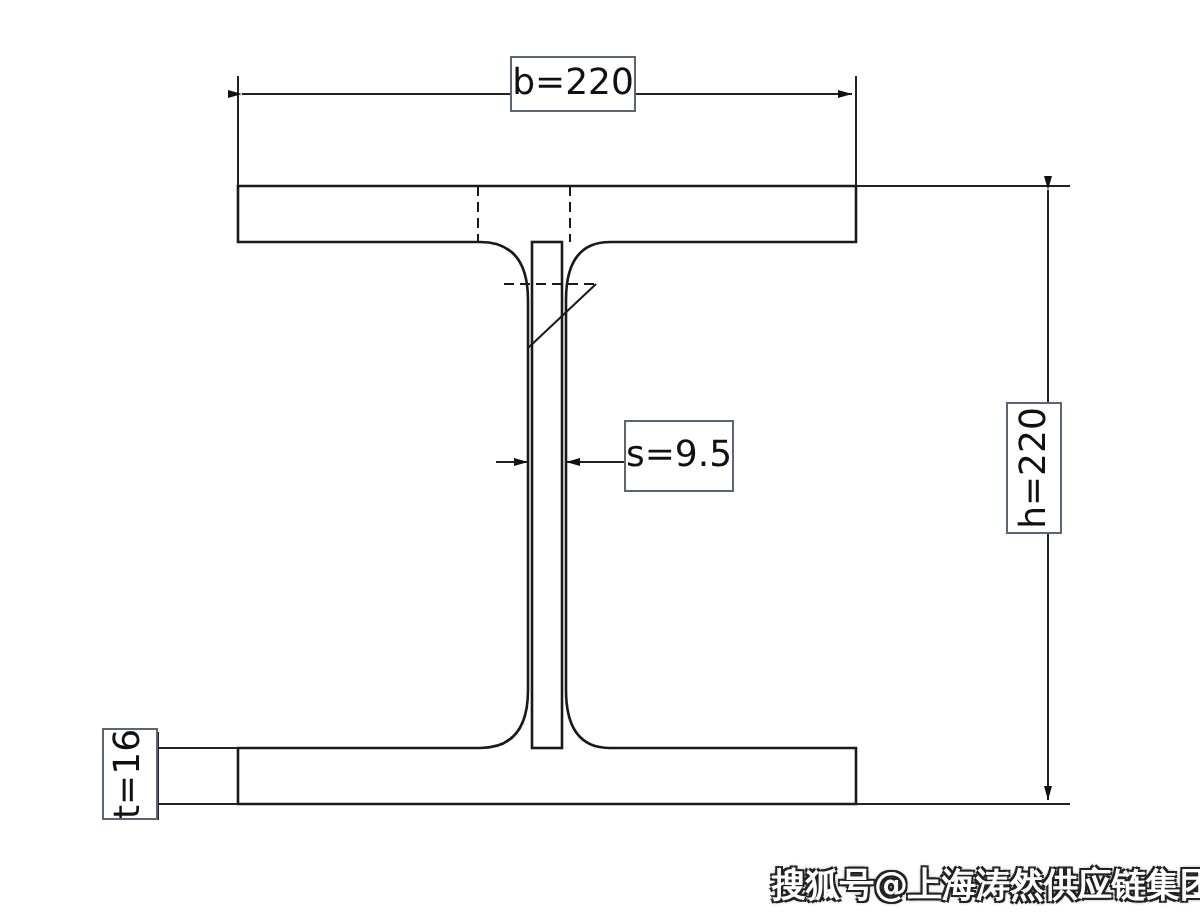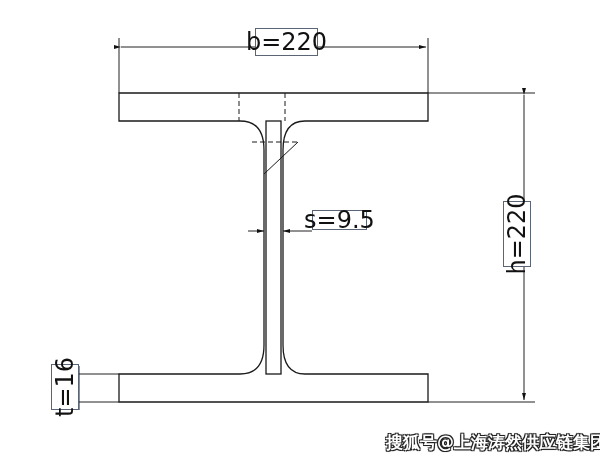--- a/index.html
+++ b/index.html
@@ -1,21 +1,21 @@
 <!DOCTYPE html>
 <html><head>
 <meta charset="utf-8">
 <style>
   html, body { margin: 0; padding: 0; background: #ffffff; }
   body { width: 600px; height: 460px; position: relative; overflow: hidden; font-family: "DejaVu Sans", sans-serif; }
   #canvas { position: absolute; left: 0; top: 0; }
   .dimbox {
     position: absolute; box-sizing: border-box;
     border: 1px solid #5a6575; background: #ffffff;
-    color: #111; font-family: "DejaVu Sans", sans-serif; font-size: 24px;
+    color: #111; font-family: "DejaVu Sans", sans-serif; font-size: 18px;
     display: flex; align-items: center; justify-content: center; line-height: 1;
   }
   .vert span { display: inline-block; transform: rotate(-90deg); white-space: nowrap; }
   .watermark {
     position: absolute; left: 386px; top: 431px; font-size: 17px; font-weight: bold;
     color: #ffffff; letter-spacing: 0px;
     text-shadow: -1px -1px 0 #222, 1px -1px 0 #222, -1px 1px 0 #222, 1px 1px 0 #222, 0 0 2px #000;
     white-space: nowrap;
   }
 </style>
@@ -76,21 +76,21 @@
 </svg>
 
 <div class="dimbox" style="left:255px; top:28px; width:63px; height:28px;">
   <span>b=220</span>
 </div>
 
 <div class="dimbox vert" style="left:503px; top:201px; width:28px; height:66px;">
   <span>h=220</span>
 </div>
 
-<div class="dimbox" style="left:312px; top:210px; width:55px; height:20px;">
+<div class="dimbox" style="left:312px; top:210px; width:55px; height:36px;">
   <span>s=9.5</span>
 </div>
 
 <div class="dimbox vert" style="left:51px; top:364px; width:28px; height:46px;">
   <span>t=16</span>
 </div>
 
 <div class="watermark">搜狐号@上海涛然供应链集团</div>
 
 </body></html>

